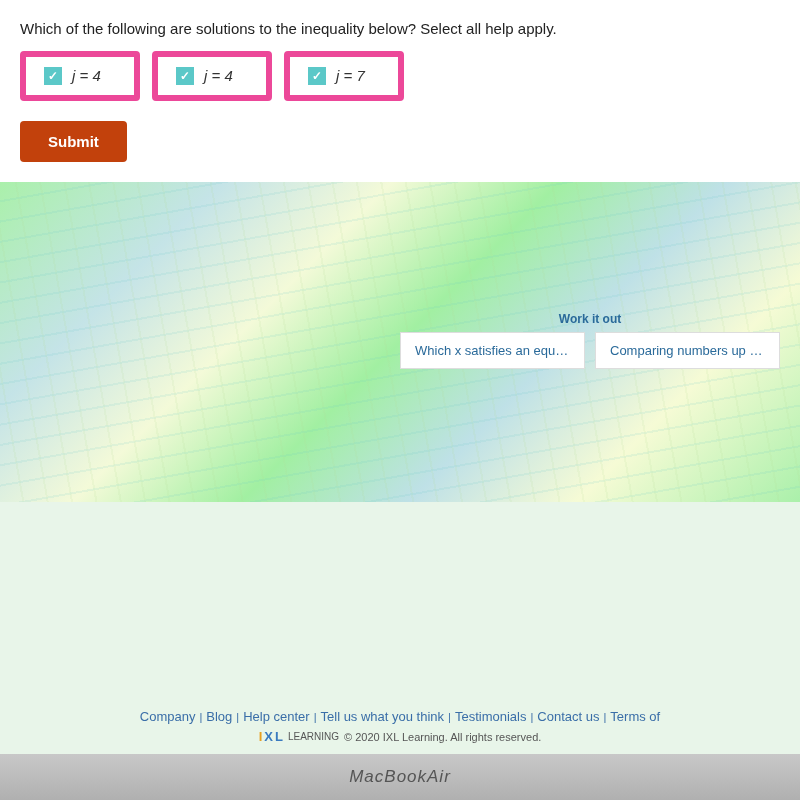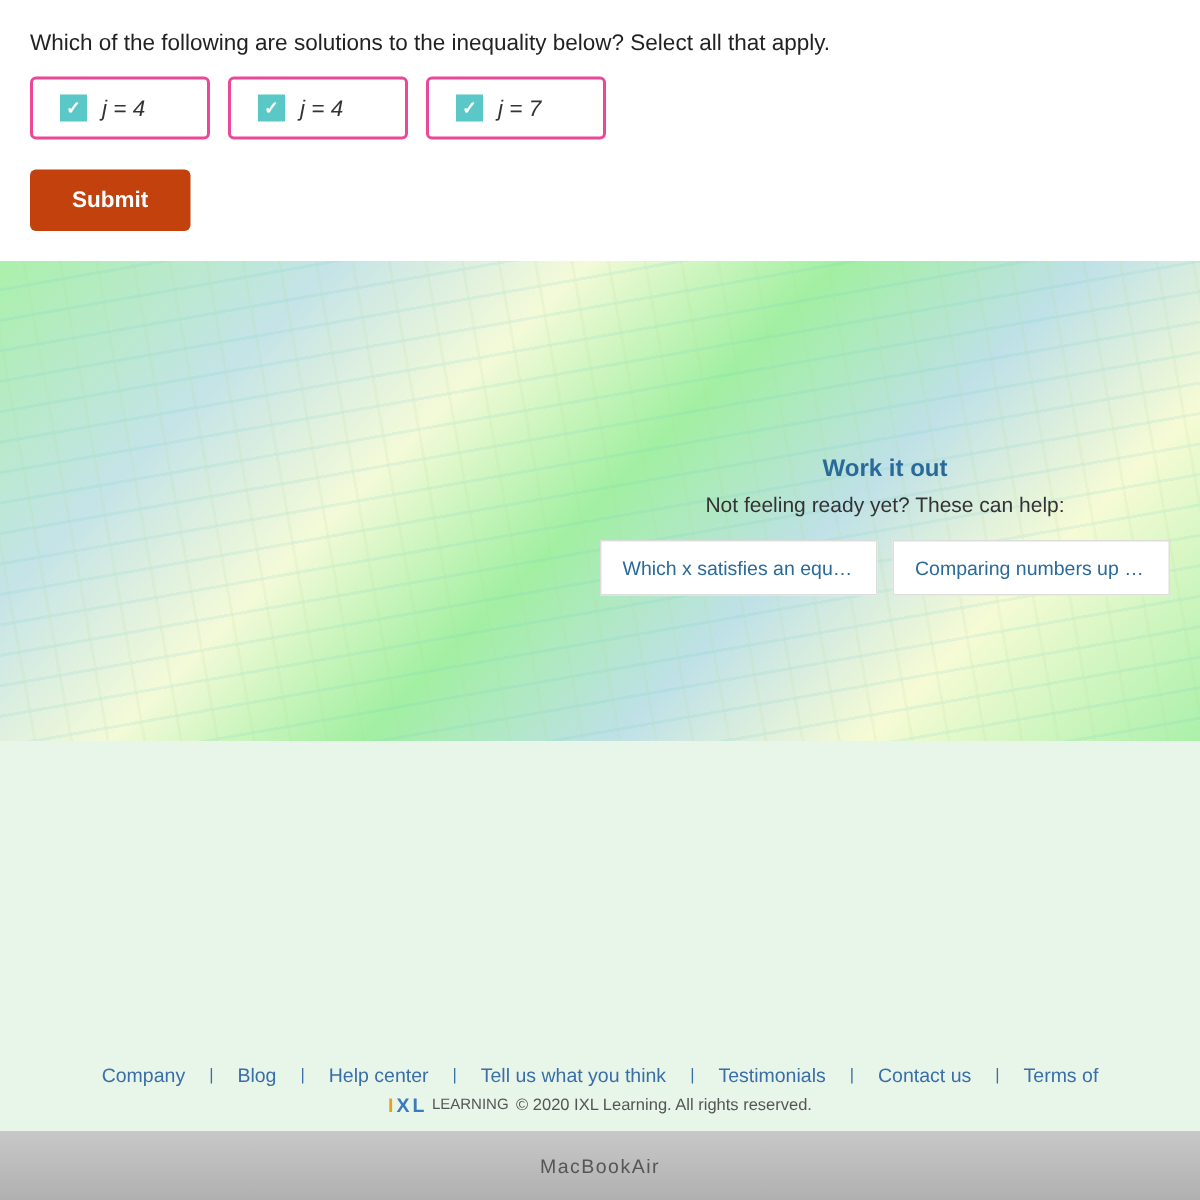--- a/index.html
+++ b/index.html
@@ -43,22 +43,22 @@
 
     .options-row {
       display: flex;
       gap: 12px;
       margin-bottom: 20px;
       flex-wrap: nowrap;
     }
 
     .option-box {
       display: flex;
-      align-items: flex-end;
-      border: 2px solid #ec4899;
+      align-items: flex-start;
+      border: 6px solid #ec4899;
       background: white;
       padding: 10px 18px;
       border-radius: 4px;
       min-width: 120px;
       cursor: pointer;
     }
 
     .option-checkbox {
       width: 18px;
       height: 18px;
@@ -145,21 +145,21 @@
       position: absolute;
       right: 0;
       top: 120px;
       width: 420px;
       padding: 10px 20px;
     }
 
     .work-it-out-title {
       color: #2a6a9a;
       font-weight: bold;
-      font-size: 16px;
+      font-size: 12px;
       text-align: center;
       margin-bottom: 6px;
     }
 
     .work-it-out-subtitle {
       color: #333;
       font-size: 14px;
       text-align: center;
       margin-bottom: 16px;
     }
@@ -189,21 +189,21 @@
       left: 0;
       width: 100%;
       background: transparent;
       padding: 10px 0 6px 0;
     }
 
     .footer-links {
       display: flex;
       justify-content: center;
       align-items: center;
-      gap: 16px;
+      gap: 4px;
       font-size: 13px;
       color: #3a6ea8;
       flex-wrap: wrap;
     }
 
     .footer-links span {
       color: #3a6ea8;
     }
 
     .footer-separator {
@@ -238,32 +238,33 @@
       left: 0;
       width: 100%;
       height: 46px;
       background: linear-gradient(180deg, #c8c8c8 0%, #b0b0b0 100%);
       display: flex;
       align-items: center;
       justify-content: center;
     }
 
     .macbook-label {
-      font-size: 13px;
+      font-size: 17px;
       color: #555;
       letter-spacing: 1px;
+      font-style: italic;
     }
   </style>
 </head>
 <body>
 
 <div class="content-wrapper">
 
   <div class="top-section">
-    <div class="question-text">Which of the following are solutions to the inequality below? Select all that apply.</div>
+    <div class="question-text">Which of the following are solutions to the inequality below? Select all help apply.</div>
 
     <div class="options-row">
       <div class="option-box">
         <div class="option-checkbox"></div>
         <span class="option-label">j = 4</span>
       </div>
       <div class="option-box">
         <div class="option-checkbox"></div>
         <span class="option-label">j = 4</span>
       </div>
@@ -276,21 +277,20 @@
     <button class="submit-btn">Submit</button>
   </div>
 
   <div class="middle-section">
     <div class="wavy-bg">
       <div class="wave-lines"></div>
     </div>
 
     <div class="work-it-out">
       <div class="work-it-out-title">Work it out</div>
-      <div class="work-it-out-subtitle">Not feeling ready yet? These can help:</div>
       <div class="help-links-row">
         <div class="help-link-box">Which x satisfies an equation?</div>
         <div class="help-link-box">Comparing numbers up to 1</div>
       </div>
     </div>
   </div>
 
   <div class="footer-section">
     <div class="footer-links">
       <span>Company</span>

